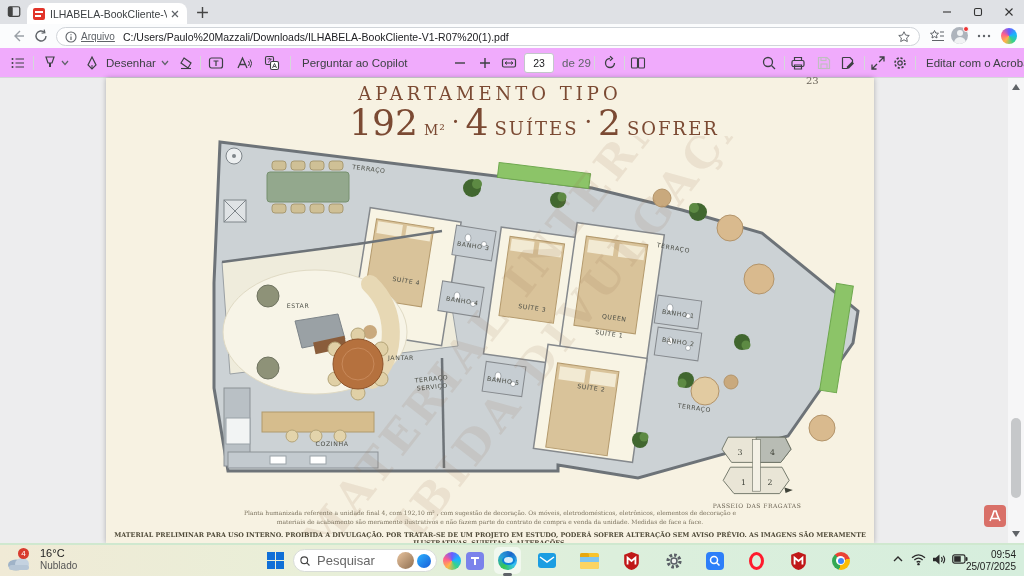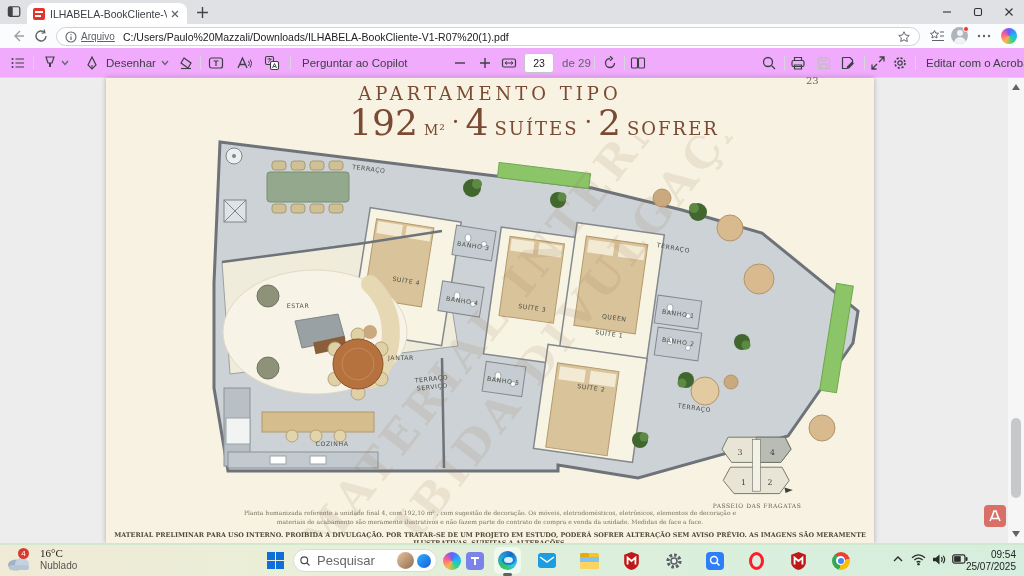--- a/index.html
+++ b/index.html
@@ -73,21 +73,21 @@
   .wm { font-family:"DejaVu Serif",serif; font-weight:bold; fill:rgba(148,104,70,.12); letter-spacing:5px; }
   .kp { font-family:"DejaVu Serif",serif; font-size:13px; fill:#3f4238; }
   .kpc { font-family:"DejaVu Serif",serif; font-size:6px; fill:#6b6353; letter-spacing:.5px; }
 
   
   .sliver { position:absolute; left:0; top:543px; width:1024px; height:2px; background:#cfe8cf; }
   .taskbar { position:absolute; left:0; top:545px; width:1024px; height:31px;
              background:linear-gradient(90deg,#f0ead6,#e9efd8 30%,#dcefdc 60%,#d6eedd); }
   .tb-ic { position:absolute; top:4px; width:23px; height:23px; display:flex; align-items:center; justify-content:center; }
   .weather { position:absolute; left:6px; top:2px; display:flex; align-items:center; }
-  .wtxt1 { font-size:11px; color:#222; line-height:13px;font-family:Liberation Serif, serif; }
+  .wtxt1 { font-size:11px; color:#222; line-height:13px; }
   .wtxt2 { font-size:10px; color:#555; line-height:12px; }
   .searchpill { position:absolute; left:293px; top:4px; width:144px; height:23px; background:#fff;
                 border:1px solid #d8dcd8; border-radius:12px; display:flex; align-items:center; padding:0 5px; }
   .sp-text { font-size:13px; color:#666; margin-left:6px; flex:1; }
   .sp-av { width:17px; height:17px; border-radius:50%; background:linear-gradient(135deg,#e8c39e,#8e6e50); }
   .sp-bing { width:14px; height:14px; border-radius:50%; background:linear-gradient(135deg,#2bb3ff,#1a5dd8); margin-left:3px; }
   .edge-active { position:absolute; left:494px; top:2px; width:27px; height:27px; background:rgba(255,255,255,.55); border-radius:5px; }
   .edge-underline { position:absolute; left:503px; top:28px; width:9px; height:3px; border-radius:2px; background:#5f6368; }
   .clock { position:absolute; right:8px; top:4px; text-align:right; font-size:10px; color:#222; line-height:12px; }
   .tray { position:absolute; top:8px; color:#2b2b2b; }

